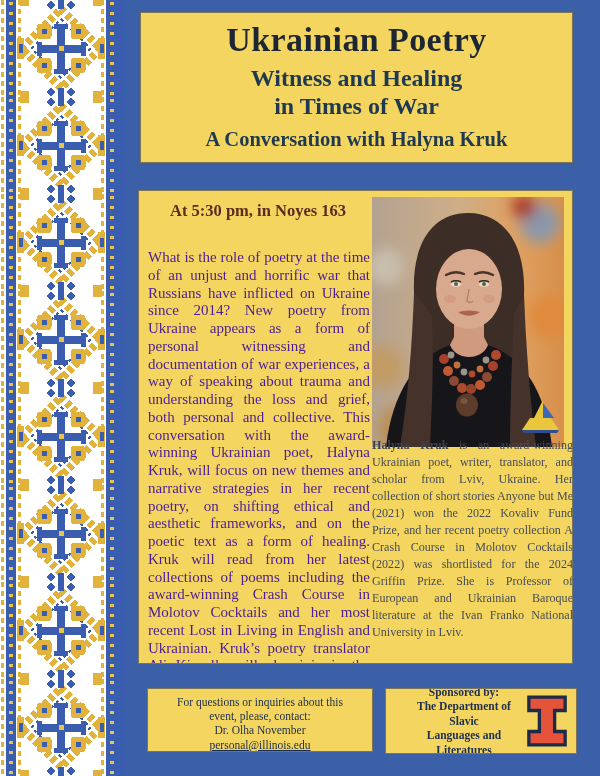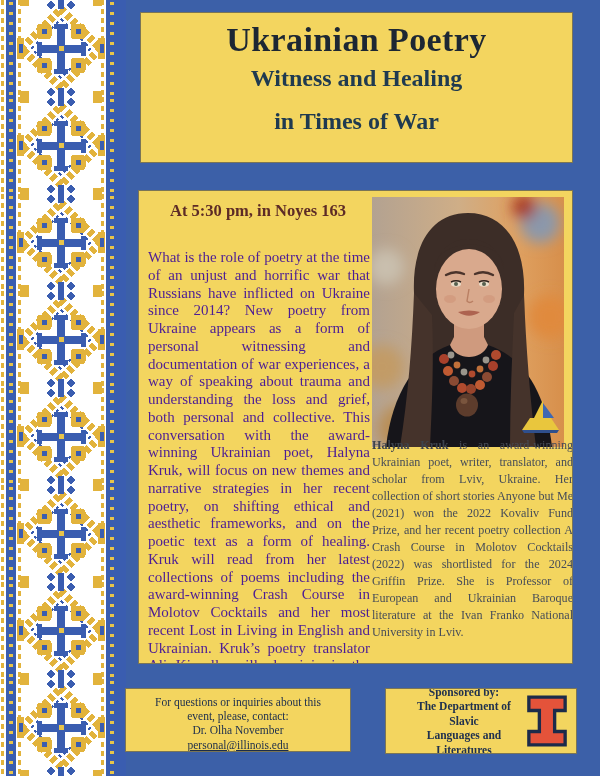--- a/index.html
+++ b/index.html
@@ -15,21 +15,21 @@
     background:#f3d55f;
     border:1px solid rgba(22,38,78,.55);
     overflow:hidden;
   }
   
   #strip { position:absolute; left:0; top:0; width:126px; height:776px; }
 
   
   #title-box { left:140px; top:12px; width:433px; height:151px; text-align:center; }
   #title-box .t1 { font-size:34px; font-weight:bold; color:#1d2733; margin-top:8px; letter-spacing:.4px; }
-  #title-box .t2 { font-size:24px; font-weight:bold; color:#1f3a50; line-height:28px;margin-top:15px; }
+  #title-box .t2 { font-size:24px; font-weight:bold; color:#1f3a50; line-height:28px; }
   #title-box .t2.first { margin-top:5px; }
   #title-box .t3 { font-size:20.5px; font-weight:bold; color:#1f3a50; margin-top:8px; }
 
   
   #main-box { left:138px; top:190px; width:435px; height:474px; }
   #date-block {
     position:absolute; left:8px; top:9px; width:222px;
     text-align:center; color:#5d2b26; font-weight:bold;
     font-size:16.5px; line-height:22px;
   }
@@ -41,21 +41,21 @@
   #photo { position:absolute; left:233px; top:6px; width:192px; height:250px; }
   #bio {
     position:absolute; left:233px; top:246px; width:201px;
     font-size:12.1px; line-height:17px; text-align:justify;
     color:#474d58;
   }
   #bio strong { color:#3d434d; }
 
   
   #contact-box {
-    left:125px; top:688px; width:226px; height:64px;
+    left:147px; top:688px; width:226px; height:64px;
     text-align:center; color:#20314e;
     font-size:11.5px; line-height:14.2px; padding-top:6px;
   }
   #contact-box a { color:#1b2c49; text-decoration:underline; cursor:pointer; }
 
   #sponsor-box { left:385px; top:688px; width:192px; height:66px; display:flex; align-items:center; }
   #sponsor-text {
     flex:1; text-align:center; font-weight:bold;
     color:#20314e; font-size:11.5px; line-height:14.5px; padding-left:16px;
   }
@@ -114,20 +114,21 @@
       <rect x="93" y="91" width="9" height="6" fill="#e2b33c"></rect>
     </pattern>
   </defs>
   <rect width="126" height="776" fill="url(#vysh)"></rect>
 </svg>
 
 <div class="box" id="title-box">
   <div class="t1">Ukrainian Poetry</div>
   <div class="t2 first">Witness and Healing</div>
   <div class="t2">in Times of War</div>
+  <div class="t3">A Conversation with Halyna Kruk</div>
 </div>
 
 <div class="box" id="main-box">
   <div id="date-block">
     <div>At 5:30 pm, in Noyes 163</div>
   </div>
 
   <p id="desc">What is the role of poetry at the time of an unjust and horrific war that Russians have inflicted on Ukraine since 2014? New poetry from Ukraine appears as a form of personal witnessing and documentation of war experiences, a way of speaking about trauma and understanding the loss and grief, both personal and collective. This conversation with the award-winning Ukrainian poet, Halyna Kruk, will focus on new themes and narrative strategies in her recent poetry, on shifting ethical and aesthetic frameworks, and on the poetic text as a form of healing. Kruk will read from her latest collections of poems including the award-winning Crash Course in Molotov Cocktails and her most recent Lost in Living in English and Ukrainian. Kruk’s poetry translator Ali Kinsella will also join in the reading and the discussion.</p>
 
   <svg id="photo" width="192" height="250" viewBox="0 0 192 250" xmlns="http://www.w3.org/2000/svg">

